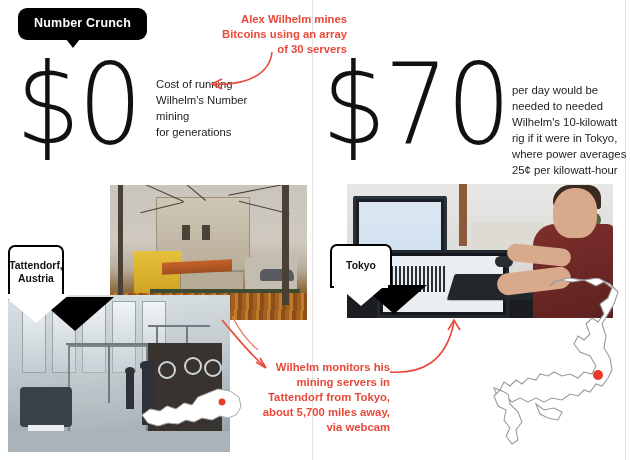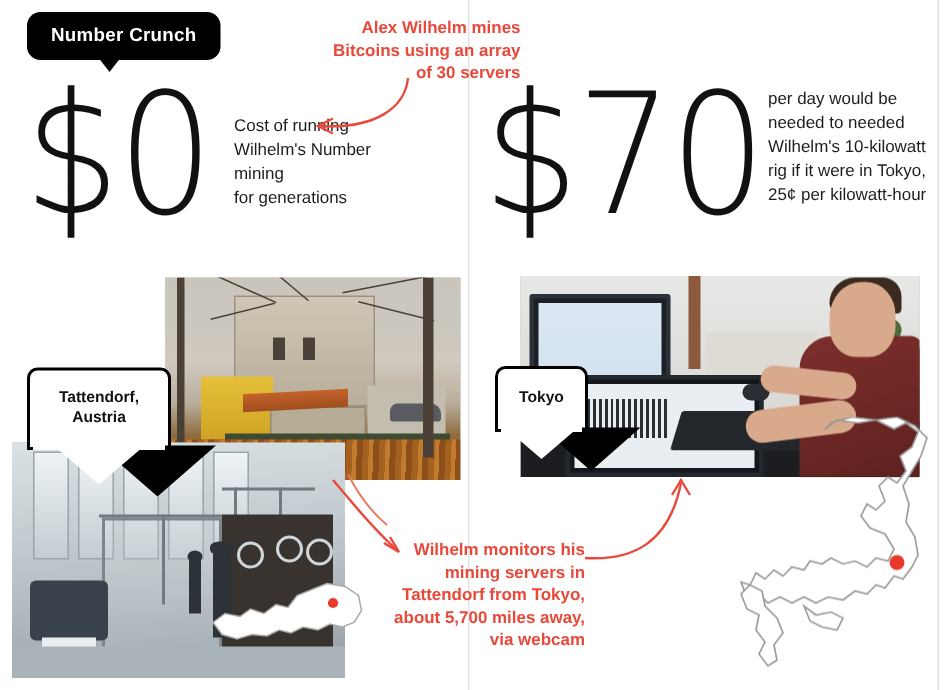--- a/index.html
+++ b/index.html
@@ -48,21 +48,21 @@
 
   
   .body-copy{
     position:absolute;
     color:#1d1d1d;
     font-size:11.3px;
     line-height:1.42;
     font-weight:500;
   }
   .copy-left{left:156px;top:76px;width:122px;overflow:hidden;height:78px;}
-  .copy-right{left:512px;top:58px;width:116px;}
+  .copy-right{left:512px;top:82px;width:116px;}
 
   
   .red-note{
     position:absolute;
     color:#e8493a;
     font-weight:bold;
     font-size:11.3px;
     line-height:1.33;
     text-align:right;
   }
@@ -152,21 +152,21 @@
     font-size:10.4px;font-weight:bold;color:#111;line-height:1.22;
     text-align:center;
     display:flex;align-items:center;justify-content:center;
     box-sizing:border-box;
   }
   .pin .pin-body{padding:0 6px;position:relative;z-index:2;}
   .pin:before{ 
     content:"";position:absolute;left:50%;bottom:-2px;
     width:100%;height:100%;
   }
-  .pin-tattendorf{left:18px;top:245px;width:96px;height:55px;border-radius:7px 7px 0 0;}
+  .pin-tattendorf{left:8px;top:245px;width:56px;height:55px;border-radius:7px 7px 0 0;}
   .pin-tokyo{left:330px;top:244px;width:62px;height:44px;border-radius:7px 7px 0 0;}
   .pin-point{
     position:absolute;left:50%;top:100%;
     width:0;height:0;margin-left:0;transform:translate(-50%,-1px);
   }
   .pin-point .outer{
     width:0;height:0;
     border-left:39px solid transparent;border-right:39px solid transparent;
     border-top:34px solid #000;
   }
@@ -210,20 +210,21 @@
     <div>for generations</div>
   </div>
 
   <div class="bignum num70">$70</div>
 
   <div class="body-copy copy-right">
     <div>per day would be</div>
     <div>needed to needed</div>
     <div>Wilhelm's 10-kilowatt</div>
     <div>rig if it were in Tokyo,</div>
+    <div>where power averages</div>
     <div>25¢ per kilowatt-hour</div>
   </div>
 
   <div class="red-note red-top">Alex Wilhelm mines Bitcoins using an array of 30 servers</div>
   <svg class="arrow" style="left:200px;top:48px;" width="80" height="44">
     <path d="M72 4 C70 24, 50 38, 14 36" stroke="#e8493a" stroke-width="1.6" fill="none"></path>
     <path d="M22 31 L12 36 L22 41" stroke="#e8493a" stroke-width="1.6" fill="none"></path>
   </svg>
 
   <div class="photo photo-house">

